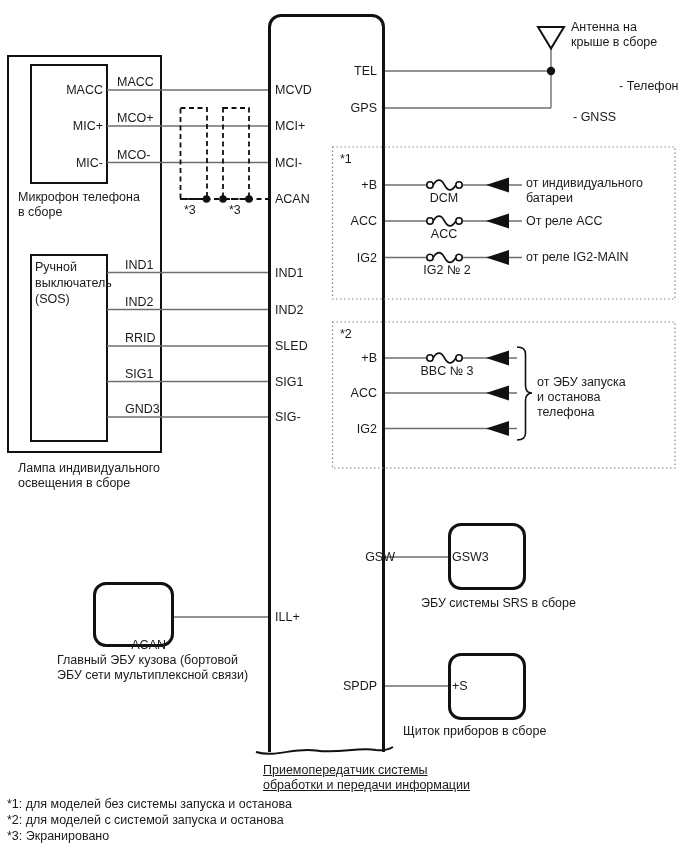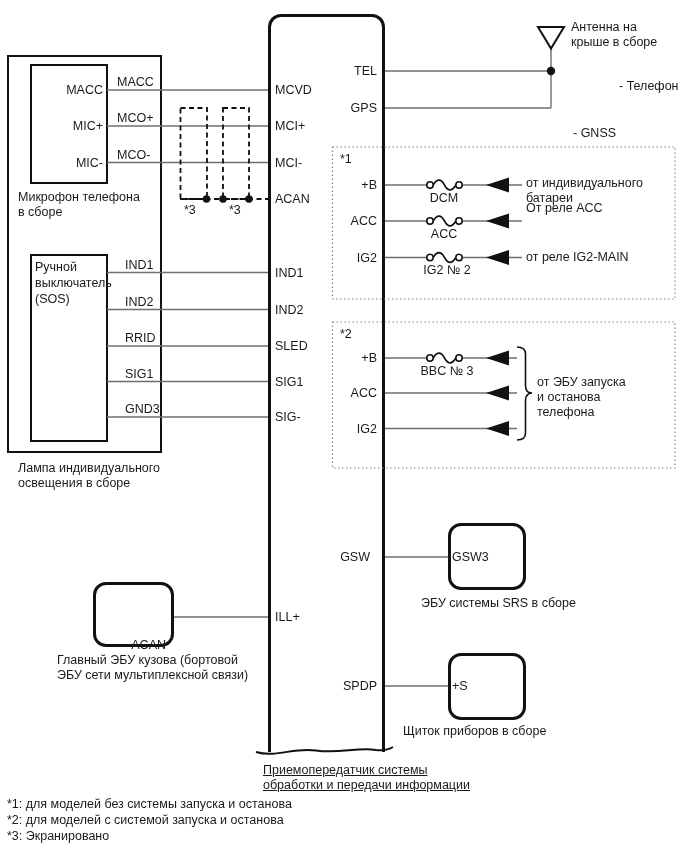--- a/index.html
+++ b/index.html
@@ -128,21 +128,21 @@
   <div class="t vc" style="left:275px;top:617px;">ILL+</div>
 
   <div class="t vc" style="right:311px;top:71px;">TEL</div>
   <div class="t vc" style="right:311px;top:108px;">GPS</div>
   <div class="t vc" style="right:311px;top:185px;">+B</div>
   <div class="t vc" style="right:311px;top:221px;">ACC</div>
   <div class="t vc" style="right:311px;top:257.5px;">IG2</div>
   <div class="t vc" style="right:311px;top:358px;">+B</div>
   <div class="t vc" style="right:311px;top:393px;">ACC</div>
   <div class="t vc" style="right:311px;top:428.5px;">IG2</div>
-  <div class="t vc" style="right:318px;top:557px;">GSW</div>
+  <div class="t vc" style="right:293px;top:557px;">GSW</div>
   <div class="t vc" style="right:311px;top:686px;">SPDP</div>
 
   <div class="t vc" style="right:585px;top:90px;">MACC</div>
   <div class="t vc" style="right:585px;top:126px;">MIC+</div>
   <div class="t vc" style="right:585px;top:162.5px;">MIC-</div>
 
   <div class="t" style="left:117px;top:75px;">MACC</div>
   <div class="t" style="left:117px;top:111px;">MCO+</div>
   <div class="t" style="left:117px;top:148px;">MCO-</div>
 
@@ -164,34 +164,34 @@
   </div>
   <div class="t lh15" style="left:18px;top:461px;">
     <div>Лампа индивидуального</div>
     <div>освещения в сборе</div>
   </div>
   <div class="t lh15" style="left:571px;top:20px;">
     <div>Антенна на</div>
     <div>крыше в сборе</div>
   </div>
   <div class="t" style="left:599px;top:79px;margin-left:20px;">- Телефон</div>
-  <div class="t" style="left:573px;top:110px;margin-top:16px;">- GNSS</div>
+  <div class="t" style="left:573px;top:110px;">- GNSS</div>
 
   <div class="t" style="left:184px;top:203px;">*3</div>
   <div class="t" style="left:229px;top:203px;">*3</div>
 
   <div class="t" style="left:340px;top:152px;">*1</div>
   <div class="t cx" style="left:444px;top:191px;">DCM</div>
   <div class="t cx" style="left:444px;top:227px;">ACC</div>
   <div class="t cx" style="left:447px;top:263px;">IG2 № 2</div>
   <div class="t lh15" style="left:526px;top:176px;">
     <div>от индивидуального</div>
     <div>батареи</div>
   </div>
-  <div class="t" style="left:526px;top:201px;">От реле ACC</div>
+  <div class="t" style="left:526px;top:214px;">От реле ACC</div>
   <div class="t" style="left:526px;top:250px;">от реле IG2-MAIN</div>
 
   <div class="t" style="left:340px;top:327px;">*2</div>
   <div class="t cx" style="left:447px;top:364px;">BBC № 3</div>
   <div class="t lh15" style="left:537px;top:375px;">
     <div>от ЭБУ запуска</div>
     <div>и останова</div>
     <div>телефона</div>
   </div>
 

